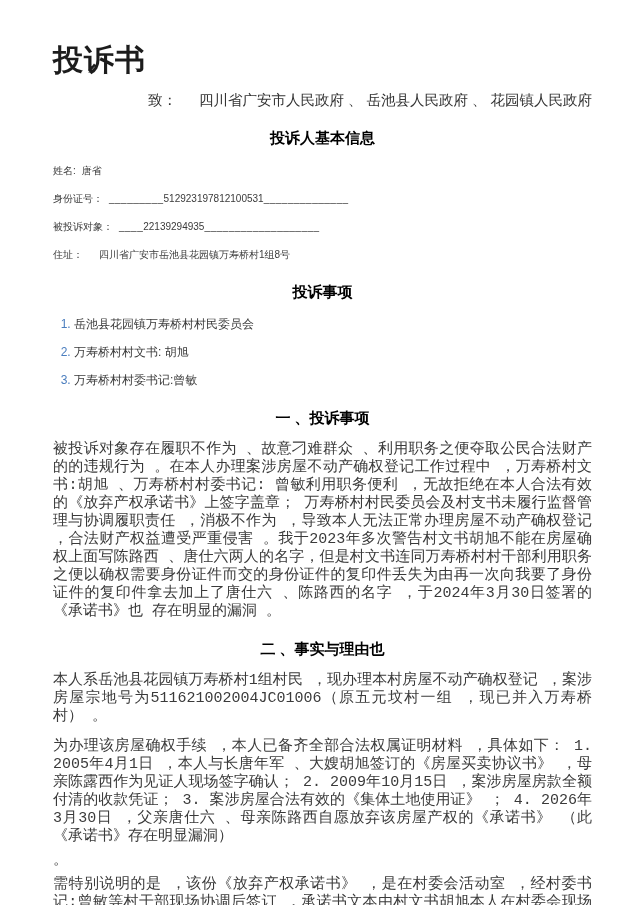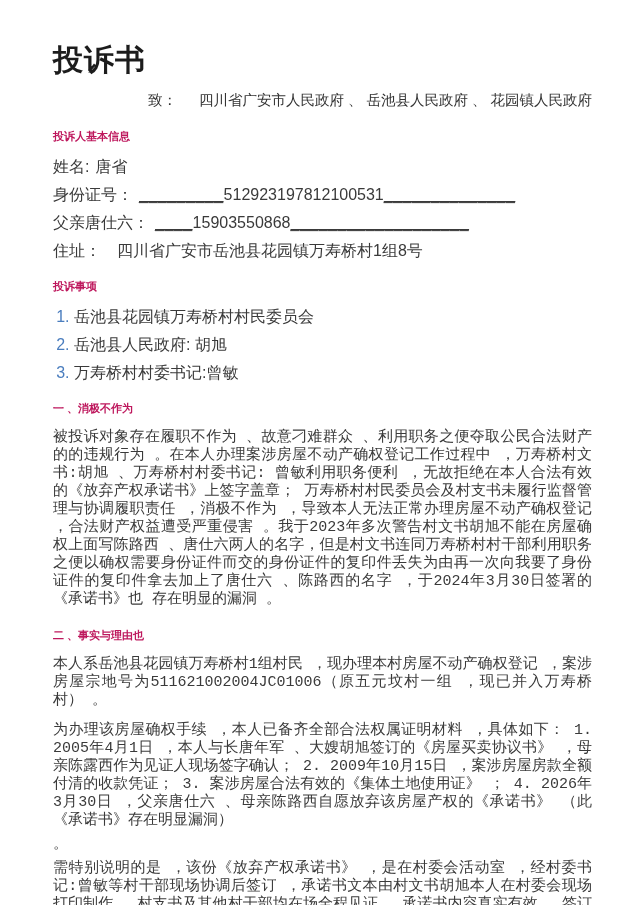--- a/index.html
+++ b/index.html
@@ -31,40 +31,41 @@
   .to-line {
     margin: 0 0 6px 0;
     font-size: 14.5px;
     line-height: 19px;
     color: #333333;
     text-align: right;
   }
   .to-label { margin-right: 22px; }
   .section-heading {
     margin: 19px 0 13px 0;
-    font-size: 11px;
+    font-size: 15px;
     font-weight: 700;
-    color: #be185d;
+    color: #000000;
+    text-align: center;
   }
   .info-line {
     margin: 0 0 9px 0;
-    font-size: 16px;
+    font-size: 10px;
     line-height: 19px;
     color: #3a3a3a;
   }
   .info-label { margin-right: 6px; }
   .info-label.wide { margin-right: 16px; }
-  .underscore { letter-spacing: 0.5px; color: #3a3a3a; text-decoration: underline; }
+  .underscore { letter-spacing: 0.5px; color: #3a3a3a; }
   .respondents-list {
     margin: 6px 0 4px 0;
     padding-left: 21px;
   }
   .respondents-list li {
     margin: 0 0 9px 0;
-    font-size: 16px;
+    font-size: 12px;
     line-height: 19px;
     color: #3a3a3a;
   }
   .respondents-list li::marker {
     color: #4a7dbe;
   }
   .body-paragraph {
     margin: 0 0 12px 0;
     font-size: 15px;
     line-height: 18px;
@@ -91,36 +92,36 @@
 
   <div class="info-line">
     <span class="info-label">姓名:</span><span>唐省</span>
   </div>
 
   <div class="info-line">
     <span class="info-label">身份证号：</span><span class="underscore">_________</span><span>512923197812100531</span><span class="underscore">______________</span>
   </div>
 
   <div class="info-line">
-    <span class="info-label">父亲唐仕六：</span><span class="underscore">____</span><span>15903550868</span><span class="underscore">___________________</span>
+    <span class="info-label">被投诉对象：</span><span class="underscore">____</span><span>22139294935</span><span class="underscore">___________________</span>
   </div>
 
   <div class="info-line">
     <span class="info-label wide">住址：</span><span>四川省广安市岳池县花园镇万寿桥村1组8号</span>
   </div>
 
   <h2 class="section-heading">投诉事项</h2>
 
   <ol class="respondents-list">
     <li>岳池县花园镇万寿桥村村民委员会</li>
-    <li>岳池县人民政府: 胡旭</li>
+    <li>万寿桥村村文书: 胡旭</li>
     <li>万寿桥村村委书记:曾敏</li>
   </ol>
 
-  <h2 class="section-heading">一 、消极不作为</h2>
+  <h2 class="section-heading">一 、投诉事项</h2>
 
   <p class="body-paragraph">被投诉对象存在履职不作为 、故意刁难群众 、利用职务之便夺取公民合法财产的的违规行为 。在本人办理案涉房屋不动产确权登记工作过程中 ，万寿桥村文书:胡旭 、万寿桥村村委书记: 曾敏利用职务便利 ，无故拒绝在本人合法有效的《放弃产权承诺书》上签字盖章； 万寿桥村村民委员会及村支书未履行监督管理与协调履职责任 ，消极不作为 ，导致本人无法正常办理房屋不动产确权登记 ，合法财产权益遭受严重侵害 。我于2023年多次警告村文书胡旭不能在房屋确权上面写陈路西 、唐仕六两人的名字，但是村文书连同万寿桥村村干部利用职务之便以确权需要身份证件而交的身份证件的复印件丢失为由再一次向我要了身份证件的复印件拿去加上了唐仕六 、陈路西的名字 ，于2024年3月30日签署的《承诺书》也 存在明显的漏洞 。</p>
 
   <h2 class="section-heading">二 、事实与理由也</h2>
 
   <p class="body-paragraph">本人系岳池县花园镇万寿桥村1组村民 ，现办理本村房屋不动产确权登记 ，案涉房屋宗地号为511621002004JC01006（原五元坟村一组 ，现已并入万寿桥村）  。</p>
 
   <p class="body-paragraph">为办理该房屋确权手续 ，本人已备齐全部合法权属证明材料 ，具体如下：  1. 2005年4月1日 ，本人与长唐年军 、大嫂胡旭签订的《房屋买卖协议书》  ，母亲陈露西作为见证人现场签字确认； 2. 2009年10月15日 ，案涉房屋房款全额付清的收款凭证； 3. 案涉房屋合法有效的《集体土地使用证》 ； 4. 2026年3月30日 ，父亲唐仕六 、母亲陈路西自愿放弃该房屋产权的《承诺书》 （此《承诺书》存在明显漏洞）</p>
 
   <p class="body-paragraph lone-period">。</p>

